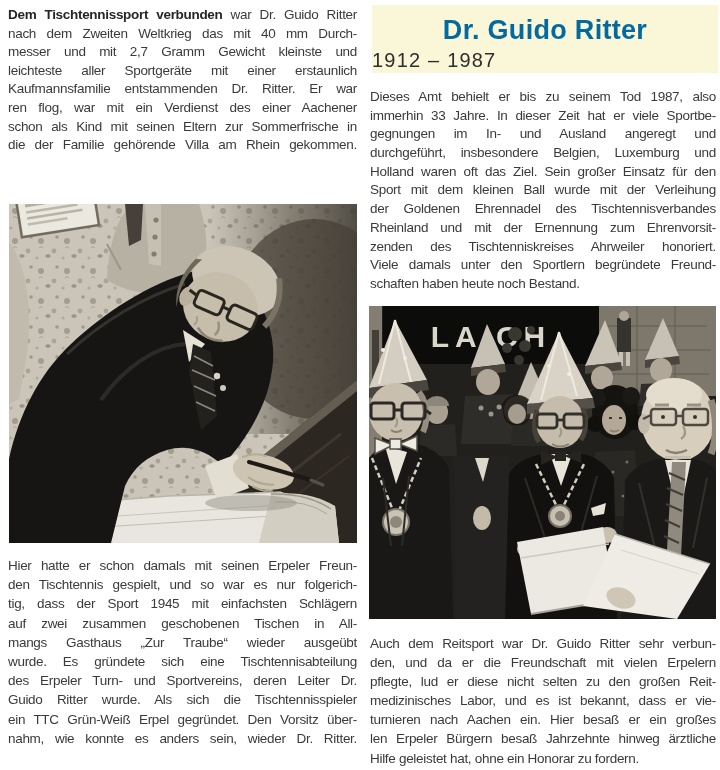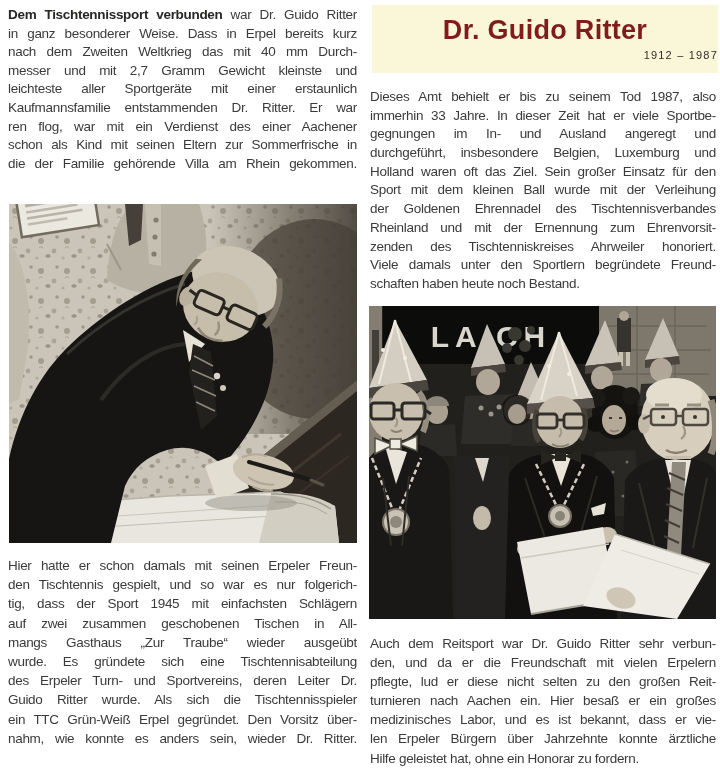--- a/index.html
+++ b/index.html
@@ -9,36 +9,35 @@
   figure{margin:0;padding:0;}
   .para{font-size:13.5px;color:#3a3a3a;letter-spacing:-0.3px;line-height:var(--lh);}
   .para .tline{height:var(--lh);line-height:var(--lh);text-align:justify;text-align-last:justify;overflow:hidden;white-space:normal;}
   .para .lines .tline:last-child{text-align-last:left;}
   .para .lines.full-last .tline:last-child{text-align-last:justify;}
   .lead{font-weight:bold;color:#262624;}
   #p1{left:8px;top:6px;width:349px;--lh:18.6px;}
   #photo1{left:9px;top:204px;width:348px;height:339px;}
   #p2{left:8px;top:556px;width:349px;--lh:19.2px;}
   #titlebox{left:372px;top:5px;width:346px;height:68px;background:#faf6d8;}
-  #titlebox .title{font-size:27px;font-weight:bold;color:#7f1d1d;text-align:center;margin-top:10px;letter-spacing:0.3px;}
-  #titlebox .years{font-size:11px;color:#2e2e2c;text-align:right;margin-top:3px;letter-spacing:1.2px;}
+  #titlebox .title{font-size:27px;font-weight:bold;color:#0369a1;text-align:center;margin-top:10px;letter-spacing:0.3px;}
+  #titlebox .years{font-size:20px;color:#2e2e2c;text-align:left;margin-top:3px;letter-spacing:1.2px;}
   #p3{left:370px;top:88px;width:346px;--lh:18.7px;}
   #photo2{left:369px;top:306px;width:347px;height:313px;}
   #p4{left:370px;top:634px;width:346px;--lh:19.1px;}
   svg{display:block;}
 </style>
 </head>
 <body>
 
 <div class="page">
 
   <div class="para abs" id="p1">
     <div class="tline"><span class="lead">Dem Tischtennissport verbunden</span><span> war Dr. Guido Ritter</span></div>
     <div class="lines full-last">
-        <div class="tline">in ganz besonderer Weise. Dass in Erpel bereits kurz</div>
         <div class="tline">nach dem Zweiten Weltkrieg das mit 40 mm Durch-</div>
         <div class="tline">messer und mit 2,7 Gramm Gewicht kleinste und</div>
         <div class="tline">leichteste aller Sportgeräte mit einer erstaunlich</div>
         <div class="tline">Kaufmannsfamilie entstammenden Dr. Ritter. Er war</div>
         <div class="tline">ren flog, war mit ein Verdienst des einer Aachener</div>
         <div class="tline">schon als Kind mit seinen Eltern zur Sommerfrische in</div>
         <div class="tline">die der Familie gehörende Villa am Rhein gekommen.</div>
       </div>
   </div>
 
@@ -371,20 +370,20 @@
         <ellipse cx="252" cy="292" rx="15" ry="10" fill="#cfc6b6" transform="rotate(20 252 292)"></ellipse>
       </g>
     </svg>
   </figure>
 
   <div class="para abs" id="p4">
     <div class="lines">
         <div class="tline">Auch dem Reitsport war Dr. Guido Ritter sehr verbun-</div>
         <div class="tline">den, und da er die Freundschaft mit vielen Erpelern</div>
         <div class="tline">pflegte, lud er diese nicht selten zu den großen Reit-</div>
+        <div class="tline">medizinisches Labor, und es ist bekannt, dass er vie-</div>
         <div class="tline">turnieren nach Aachen ein. Hier besaß er ein großes</div>
-        <div class="tline">medizinisches Labor, und es ist bekannt, dass er vie-</div>
-        <div class="tline">len Erpeler Bürgern über Jahrzehnte konnte ärztliche</div>
+        <div class="tline">len Erpeler Bürgern besaß Jahrzehnte hinweg ärztliche</div>
         <div class="tline">Hilfe geleistet hat, ohne ein Honorar zu fordern.</div>
       </div>
   </div>
 
 </div>
 
 </body></html>

